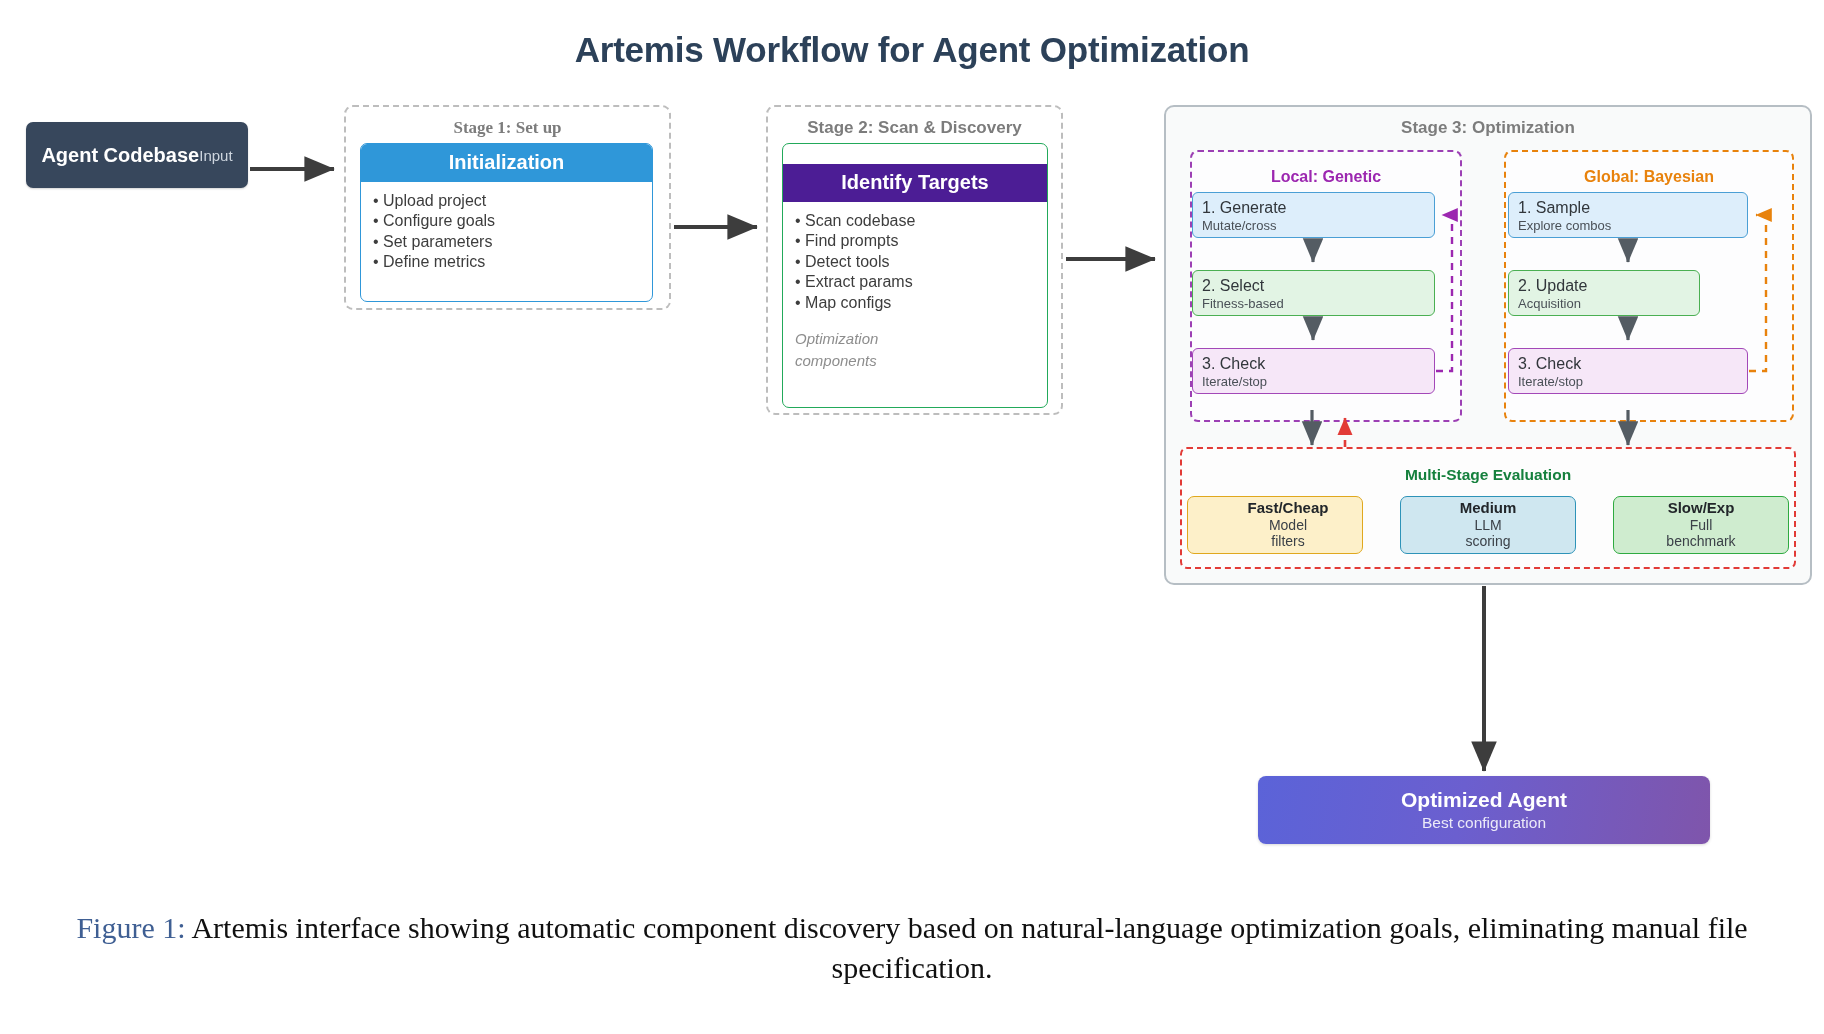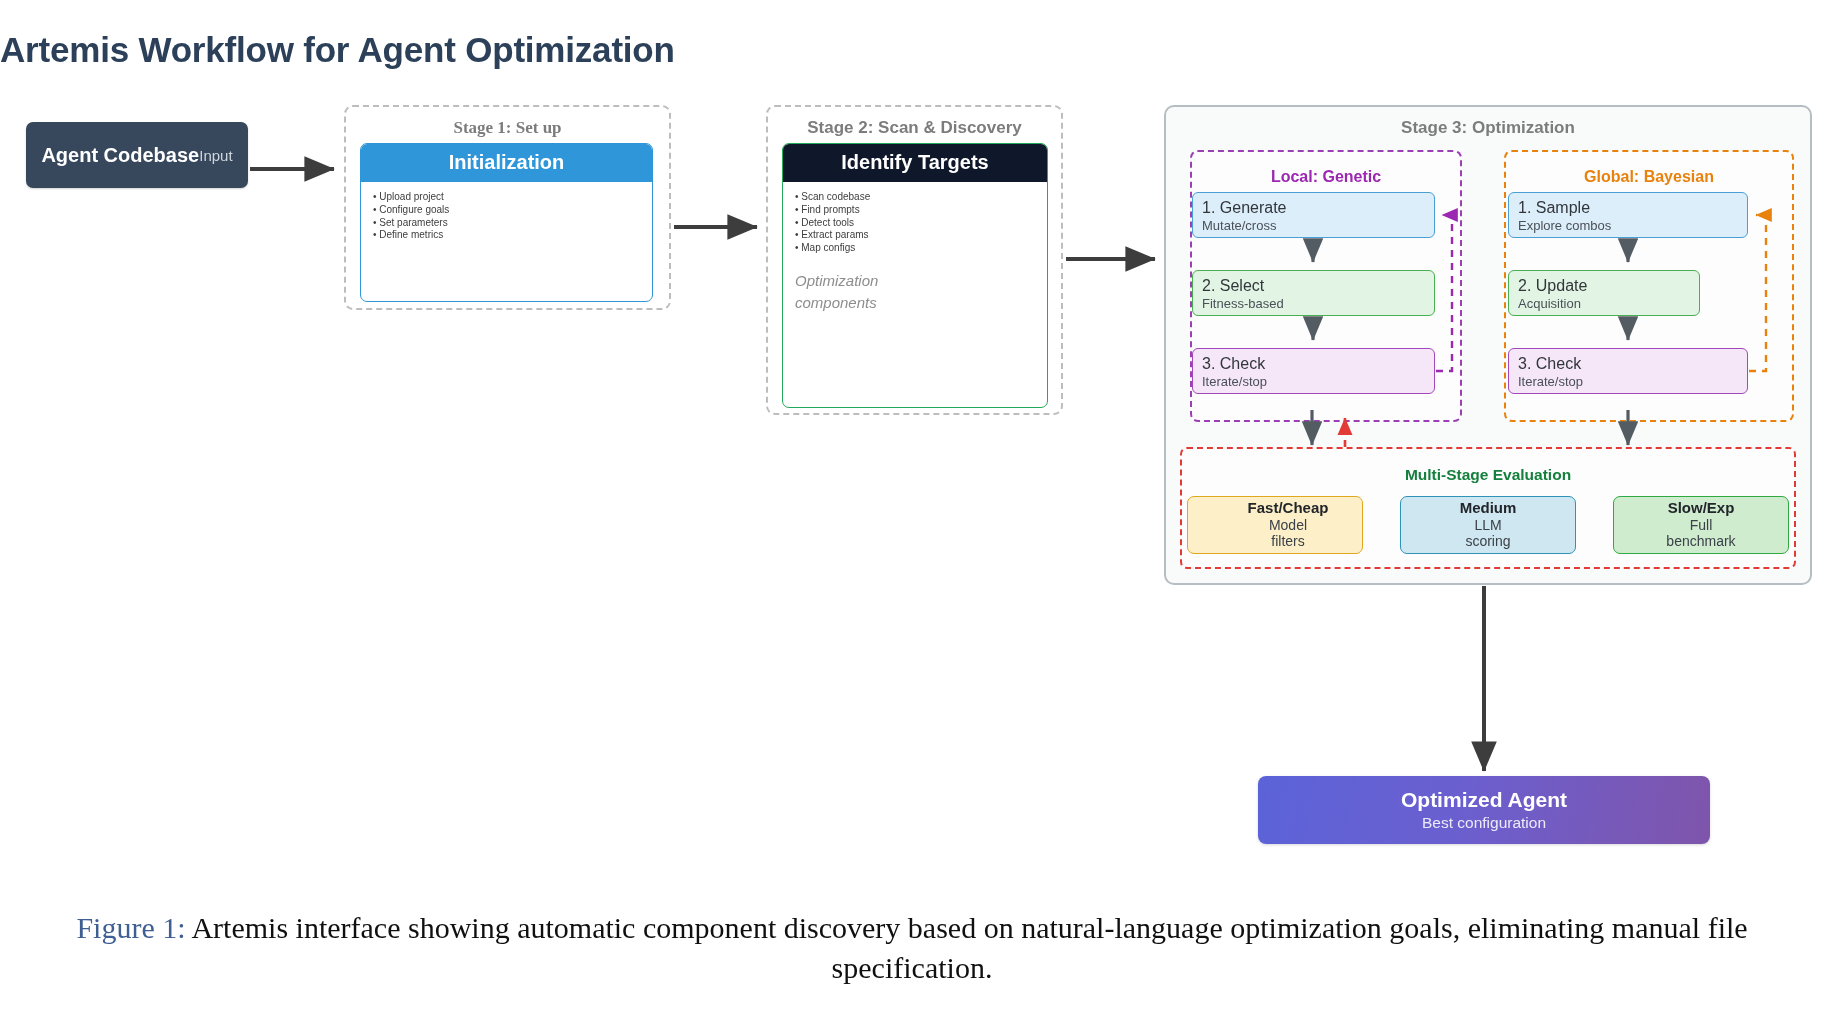--- a/index.html
+++ b/index.html
@@ -19,21 +19,21 @@
     left: 0; top: 0;
     width: 1824px;
     height: 1034px;
   }
   .abs { position: absolute; box-sizing: border-box; }
 
   
   #diagram-title {
     left: 0; top: 30px;
     width: 1824px;
-    text-align: left;
+    text-align: center;
     font-size: 35px;
     font-weight: bold;
     color: #2c4159;
     letter-spacing: -0.2px;
   }
 
   
   #input-node {
     left: 26px; top: 122px;
     width: 222px; height: 66px;
@@ -72,21 +72,21 @@
     width: 100%;
     text-align: center;
     color: #ffffff;
     font-size: 20px;
     font-weight: bold;
     padding: 7px 0 8px 0;
     box-sizing: border-box;
   }
   .card-body { padding: 9px 12px 10px 12px; }
   .bullet {
-    font-size: 10px;
+    font-size: 16px;
     color: #3d3d3d;
     line-height: 1.28;
     white-space: nowrap;
   }
   .note {
     font-size: 15px;
     color: #8d8d8d;
     font-style: italic;
     line-height: 1.32;
     margin-top: 16px;
@@ -224,21 +224,21 @@
       <div class="bullet">• Configure goals</div>
       <div class="bullet">• Set parameters</div>
       <div class="bullet">• Define metrics</div>
     </div>
   </div>
 
   <div class="abs stage-dashed" id="stage2-wrap" style="left:766px; top:105px; width:297px; height:310px;"></div>
   <div class="abs stage-label" style="left:766px; top:118px; width:297px;">Stage 2: Scan &amp; Discovery</div>
 
   <div class="abs card" id="stage2-card" style="left:782px; top:143px; width:266px; height:265px; border:1.8px solid #22a95a;">
-    <div class="card-head" style="background:#0f172a;">Identify Targets</div>
+    <div class="card-head" style="background:#4c1d95;margin-top:20px;">Identify Targets</div>
     <div class="card-body">
       <div class="bullet">• Scan codebase</div>
       <div class="bullet">• Find prompts</div>
       <div class="bullet">• Detect tools</div>
       <div class="bullet">• Extract params</div>
       <div class="bullet">• Map configs</div>
       <div class="note">Optimization</div>
       <div class="note" style="margin-top:2px;">components</div>
     </div>
   </div>

